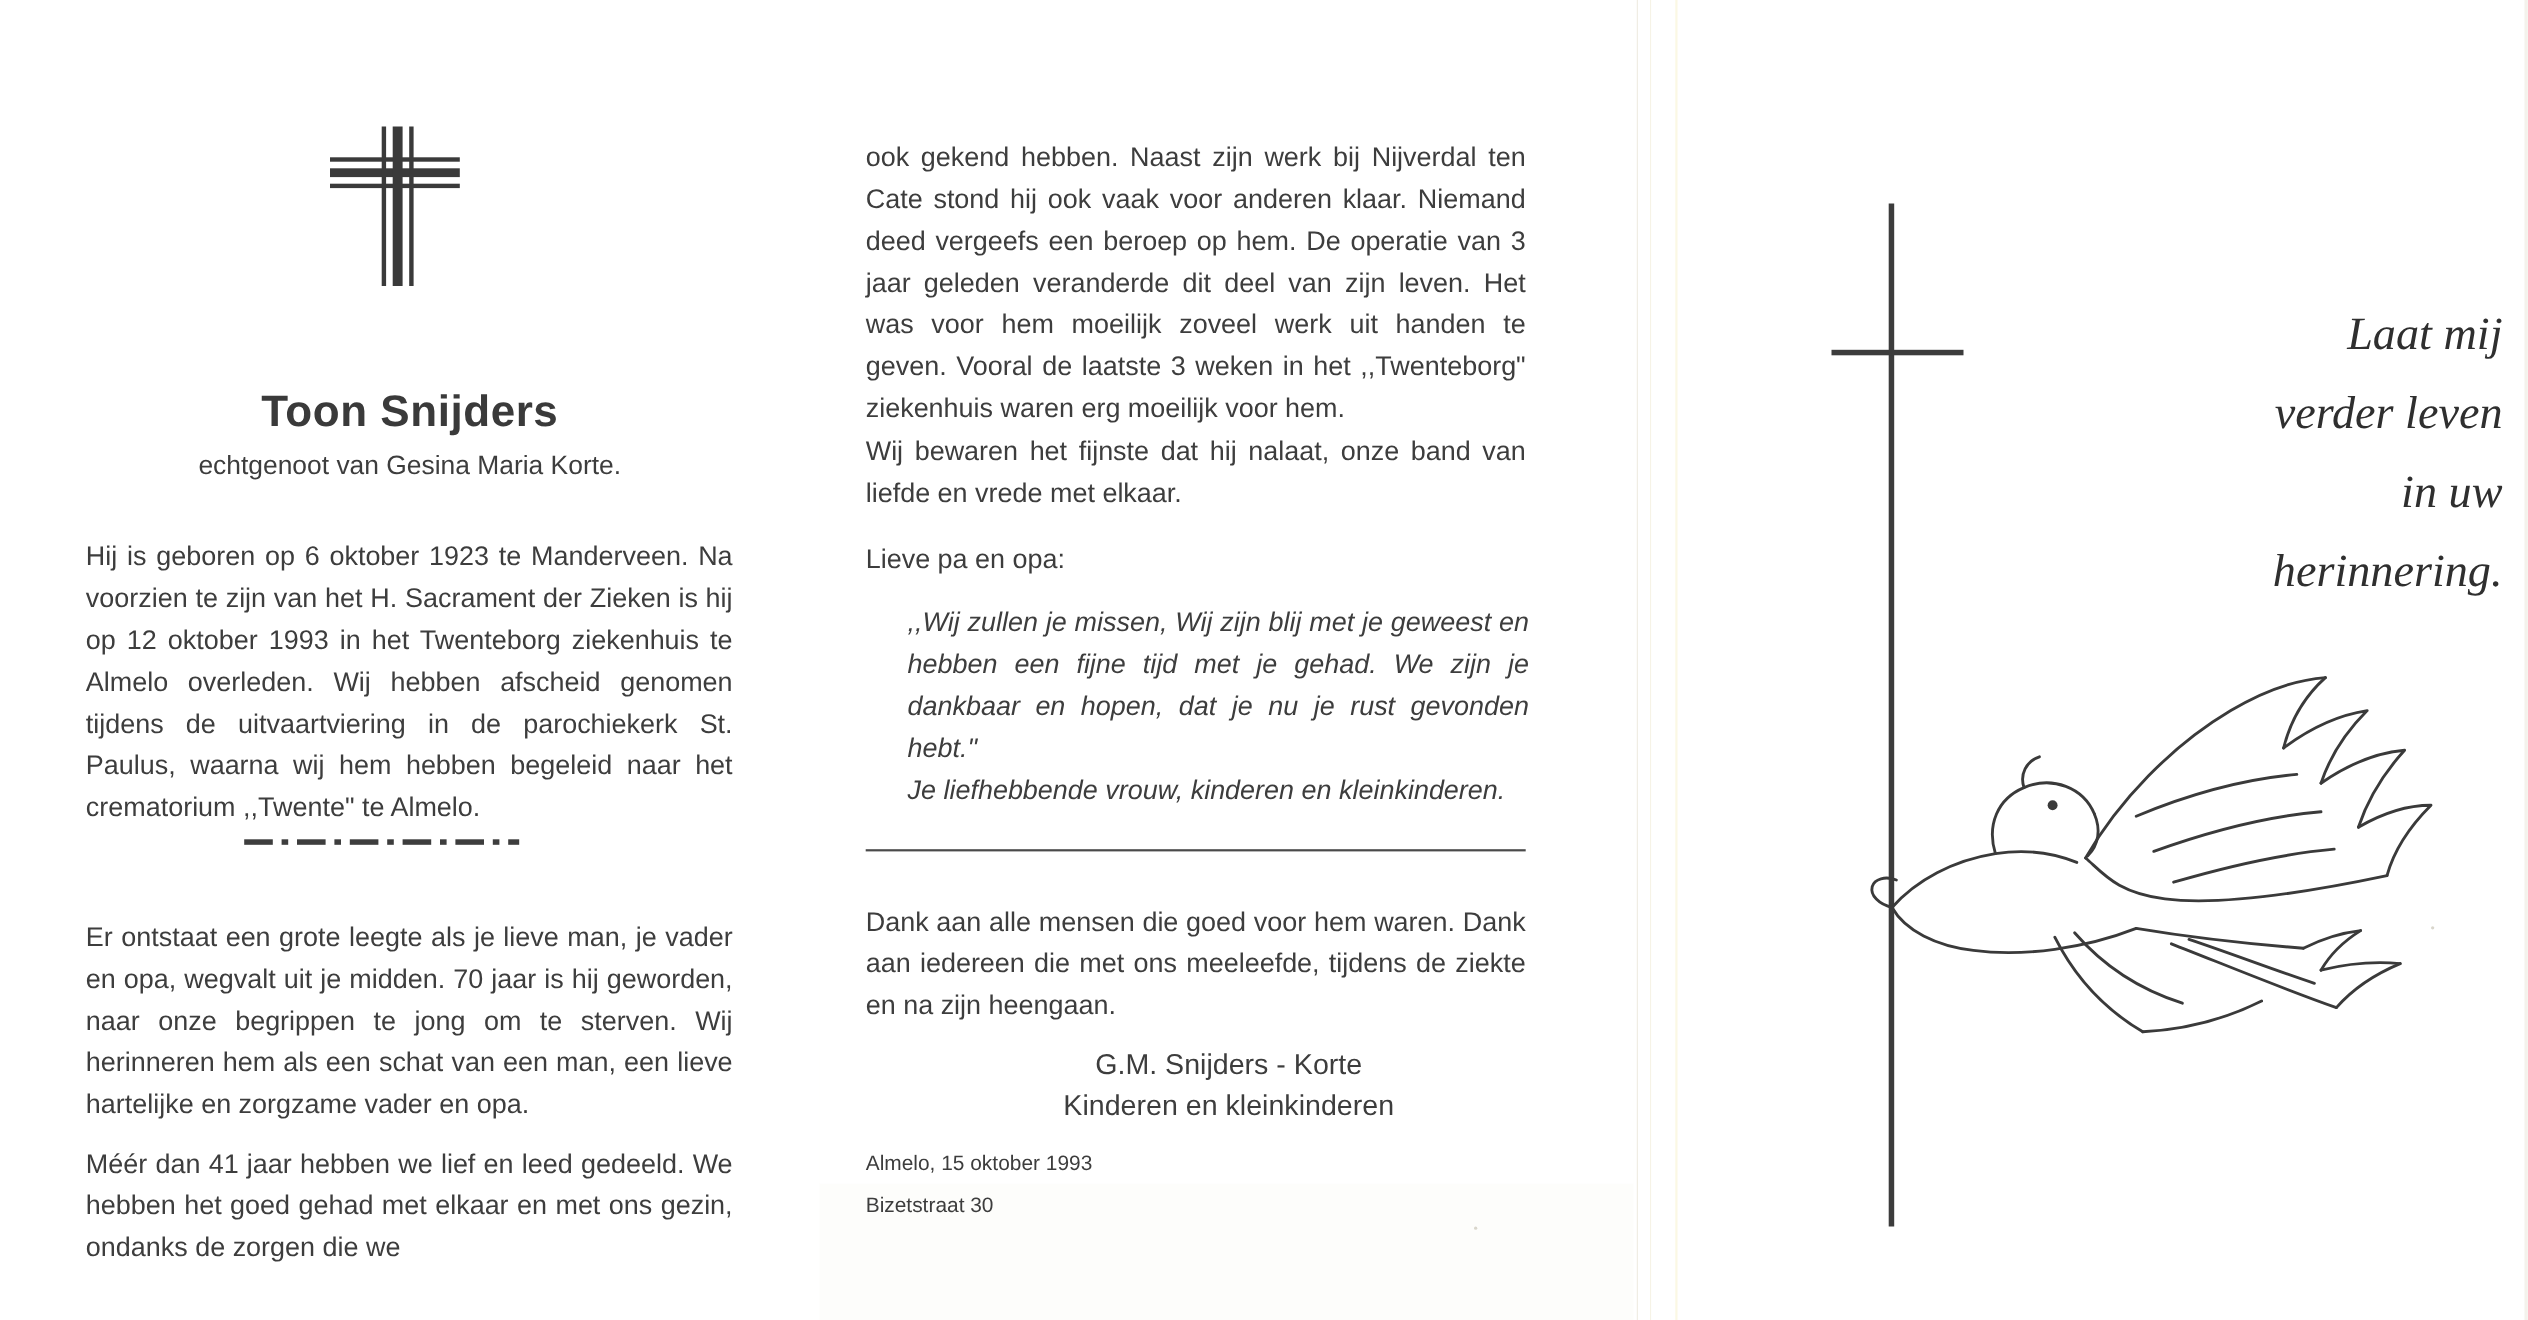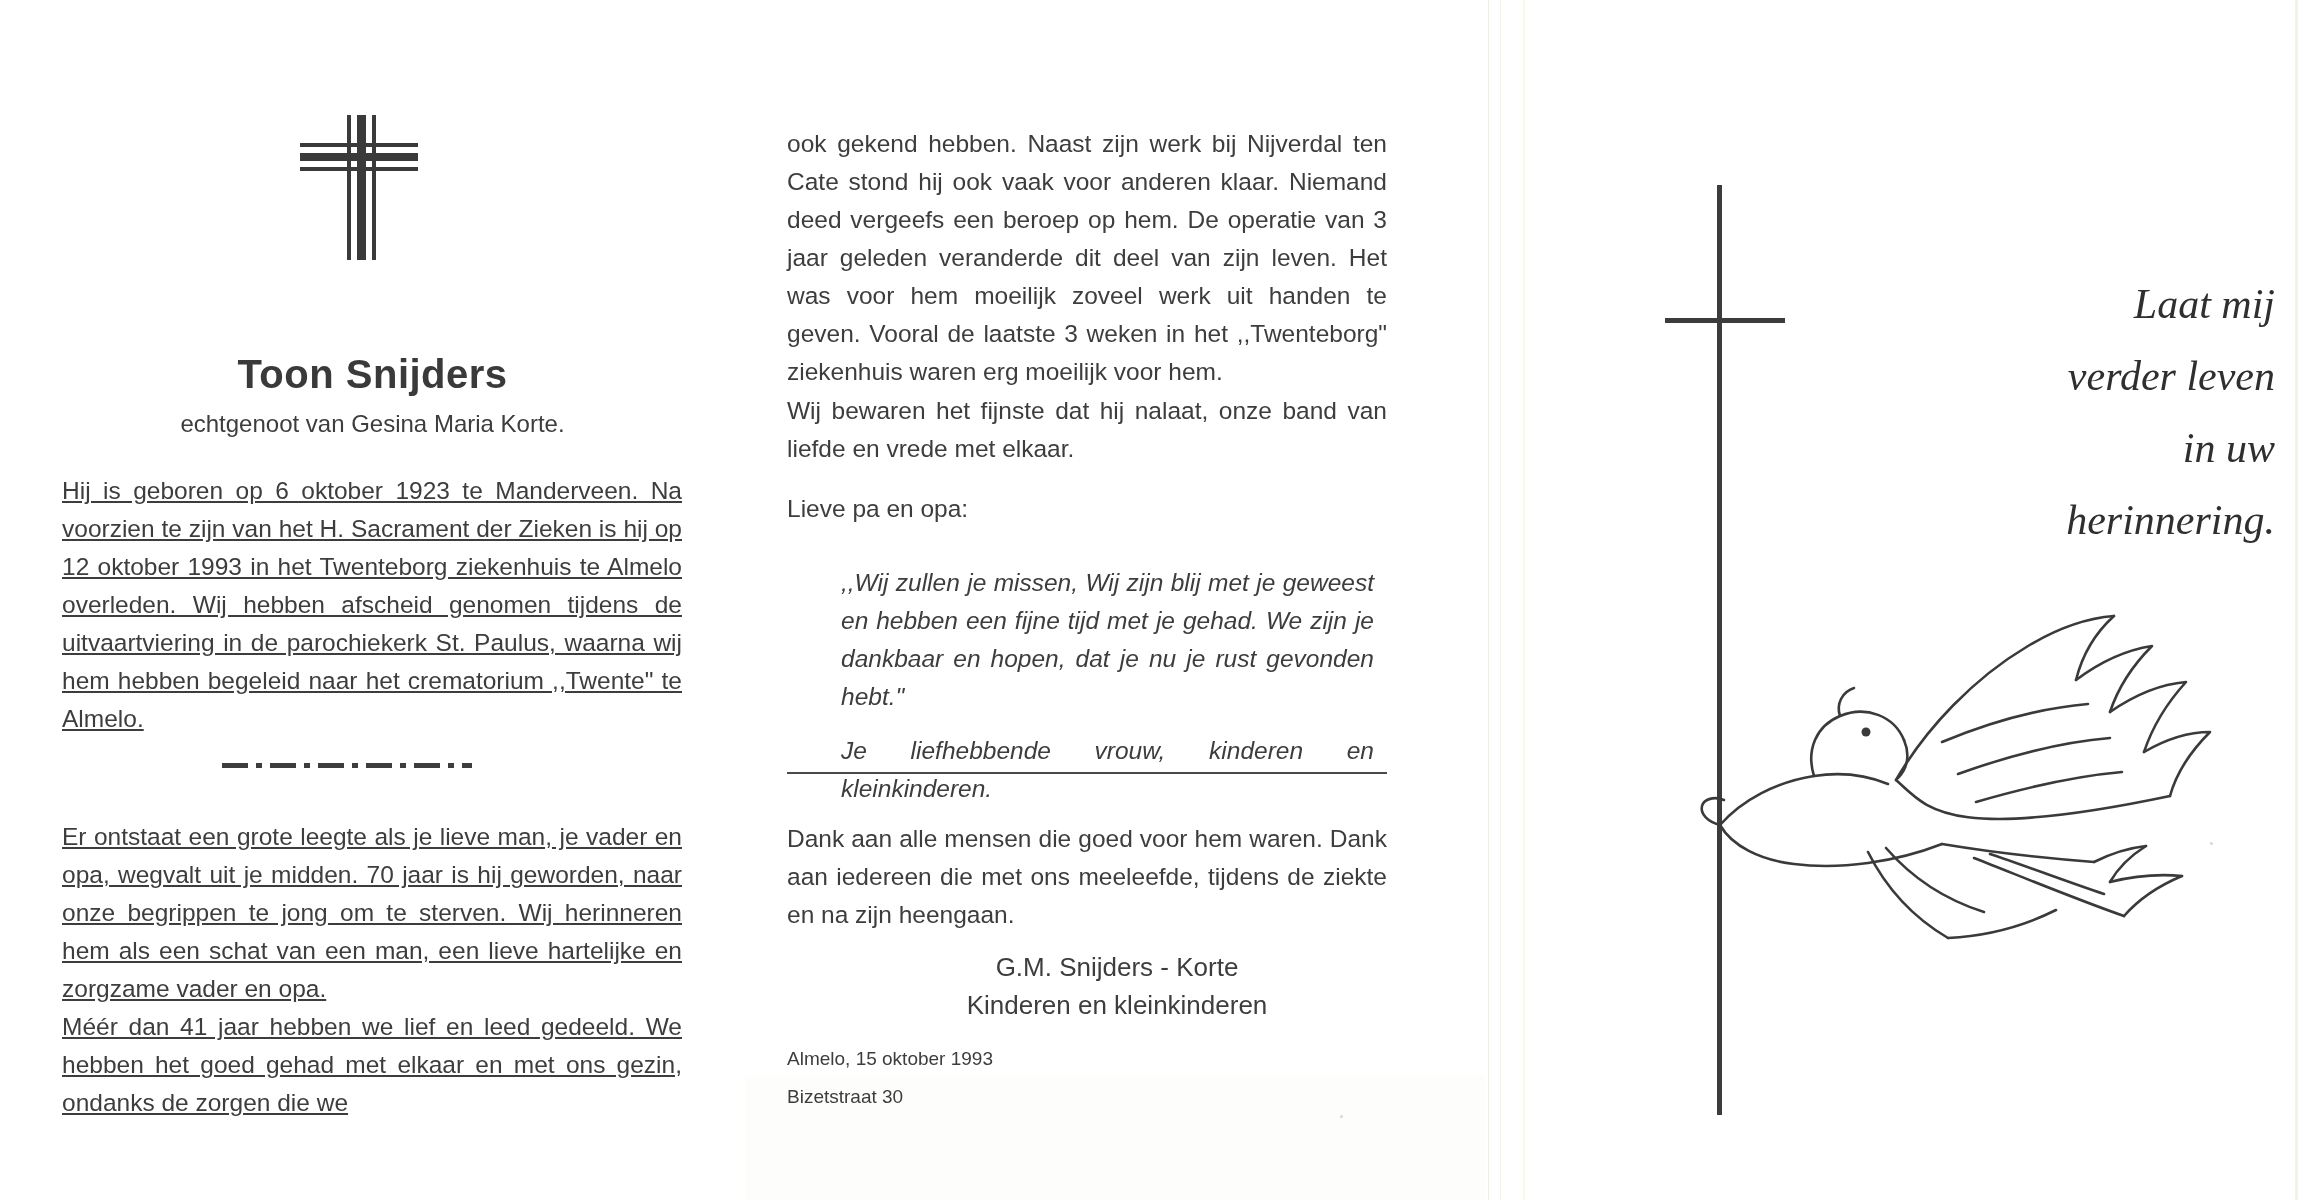--- a/index.html
+++ b/index.html
@@ -115,21 +115,21 @@
     position: absolute;
     left: 62px;
     width: 620px;
     font-size: 24.5px;
     line-height: 38px;
     color: #3d3d3d;
     text-align: justify;
   }
   .left-body.block1 { top: 472px; }
   .left-body.block2 { top: 818px; }
-  .left-body p { margin: 0; text-decoration: underline; }
+  .left-body p { margin: 16px; }
 
   .dash-divider {
     position: absolute;
     left: 222px;
     top: 763px;
     width: 250px;
     height: 6px;
   }
   .dash-divider span {
     position: absolute;
@@ -156,21 +156,21 @@
     position: absolute;
     left: 80px;
     width: 565px;
     top: 548px;
     font-size: 24.5px;
     line-height: 38px;
     font-style: italic;
     color: #3d3d3d;
     text-align: justify;
   }
-  .mid-quote p { margin: 16px; }
+  .mid-quote p { margin: 0; }
   .hr-rule {
     position: absolute;
     left: 42px;
     top: 772px;
     width: 600px;
     height: 2px;
     background: #4a4a4a;
   }
   .mid-block-4 { top: 820px; }
   .signature {

